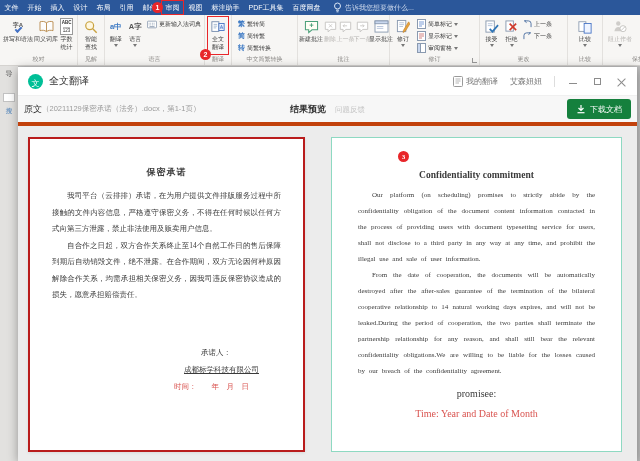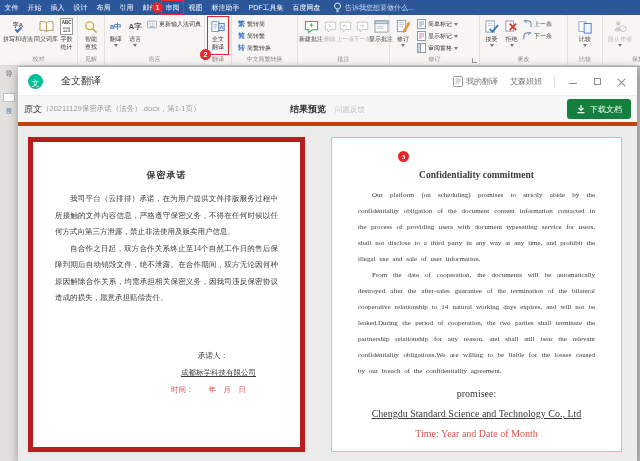--- a/index.html
+++ b/index.html
@@ -57,21 +57,21 @@
   
   .navstrip { position:absolute; left:0; top:66px; bottom:0; width:18px; background:#e2e1df;
               display:flex; flex-direction:column; align-items:center; }
   .navstrip .hd { margin-top:3px; font-size:7px; color:#4a4a4a; }
   .navstrip .box { margin-top:14px; width:12px; height:9px; background:#fff; border:1px solid #c2c2c2; }
   .navstrip .lnk { margin-top:5px; font-size:6.5px; color:#2f6fb3; }
 
   
   .dialog { position:absolute; left:18px; top:67px; right:3px; bottom:0; background:#fff;
             box-shadow:0 2px 10px rgba(0,0,0,.35); display:flex; flex-direction:column; }
-  .dlg-titlebar { height:28px; display:flex; align-items:center; padding:0 10px; background:#fff;gap:12px; }
+  .dlg-titlebar { height:28px; display:flex; align-items:center; padding:0 10px; background:#fff; }
   .logo { width:15px; height:15px; border-radius:50%; background:#00bf97; display:flex;
           align-items:center; justify-content:center; }
   .logo i::before { content:"文"; color:#fff; font-size:8px; }
   .dlg-title { margin-left:6px; font-size:10px; color:#333; }
   .dlg-right { margin-left:auto; display:flex; align-items:center; gap:12px; }
   .hbtn { display:flex; align-items:center; gap:3px; font-size:8px; color:#757575; cursor:pointer; }
   .vsep { width:1px; height:11px; background:#ddd; }
   .wmin { width:8px; height:1px; background:#8c8c8c; margin-top:4px; }
   .wmax { width:7px; height:7px; border:1px solid #8c8c8c; }
   .wclose { position:relative; width:9px; height:9px; }
@@ -84,21 +84,21 @@
   .src { font-size:9px; color:#333; white-space:nowrap; }
   .srcfile { font-size:7.5px; color:#9b9b9b; }
   .center-lbls { position:absolute; left:50%; transform:translateX(-50%); display:flex; align-items:baseline; gap:9px; }
   .preview { font-size:9px; font-weight:bold; color:#333; }
   .feedback { font-size:7.5px; color:#c4c4c4; cursor:pointer; }
   .dl-btn { margin-left:auto; background:#15803d; color:#fff; font-size:8px; border-radius:3px;
             height:20px; padding:0 9px; display:flex; align-items:center; gap:4px; cursor:pointer; }
 
   .dlg-content { flex:1; background:#ececec; display:flex; gap:26px; padding:11px 15px 9px 10px; overflow:hidden; }
   .page { background:#fff; overflow:hidden; }
-  .page-cn { width:277px; border:5px solid #b91c1c; box-shadow:0 1px 3px rgba(0,0,0,.08);
+  .page-cn { width:277px; border:2px solid #b91c1c; box-shadow:0 1px 3px rgba(0,0,0,.08);
              padding:27px 22px 0; font-family:"Liberation Serif", serif; color:#3a3a3a; }
   .page-cn h2 { font-size:9px; text-align:center; margin-bottom:9px; letter-spacing:1px; }
   .page-cn p { font-size:7.5px; line-height:16.5px; text-align:justify; text-indent:2em; }
   .sig { margin-top:12px; text-align:right; font-size:7.5px; line-height:17px; padding-right:22px; }
   .sig .signer { margin-right:28px;margin-top:40px; }
   .sig .company { text-decoration:underline; }
   .sig .date { color:#d9534f; margin-right:10px; }
 
   .page-en { flex:1; position:relative; border:1px solid #8ed9c2; padding:21px 26px 0;
              font-family:"Liberation Serif", serif; color:#3a3a3a; }
@@ -498,19 +498,18 @@
       </div>
     </div>
 
     <div class="page page-en">
       <span class="badge step3">3</span>
       <h2>Confidentiality commitment</h2>
       <p>Our platform (on scheduling) promises to strictly abide by the confidentiality obligation of the document content information contacted in the process of providing users with document typesetting service for users, shall not disclose to a third party in any way at any time, and prohibit the illegal use and sale of user information.</p>
       <p>From the date of cooperation, the documents will be automatically destroyed after the after-sales guarantee of the termination of the bilateral cooperative relationship to 14 natural working days expires, and will not be leaked.During the period of cooperation, the two parties shall terminate the partnership relationship for any reason, and shall still bear the relevant confidentiality obligations.We are willing to be liable for the losses caused by our breach of the confidentiality agreement.</p>
       <div class="en-sig">
         <div>promisee:</div>
-        <div class="company">Chengdu Standard Science and Technology Co., Ltd</div>
         <div class="time">Time: Year and Date of Month</div>
       </div>
     </div>
 
   </div>
 </div>
 
 </body></html>

